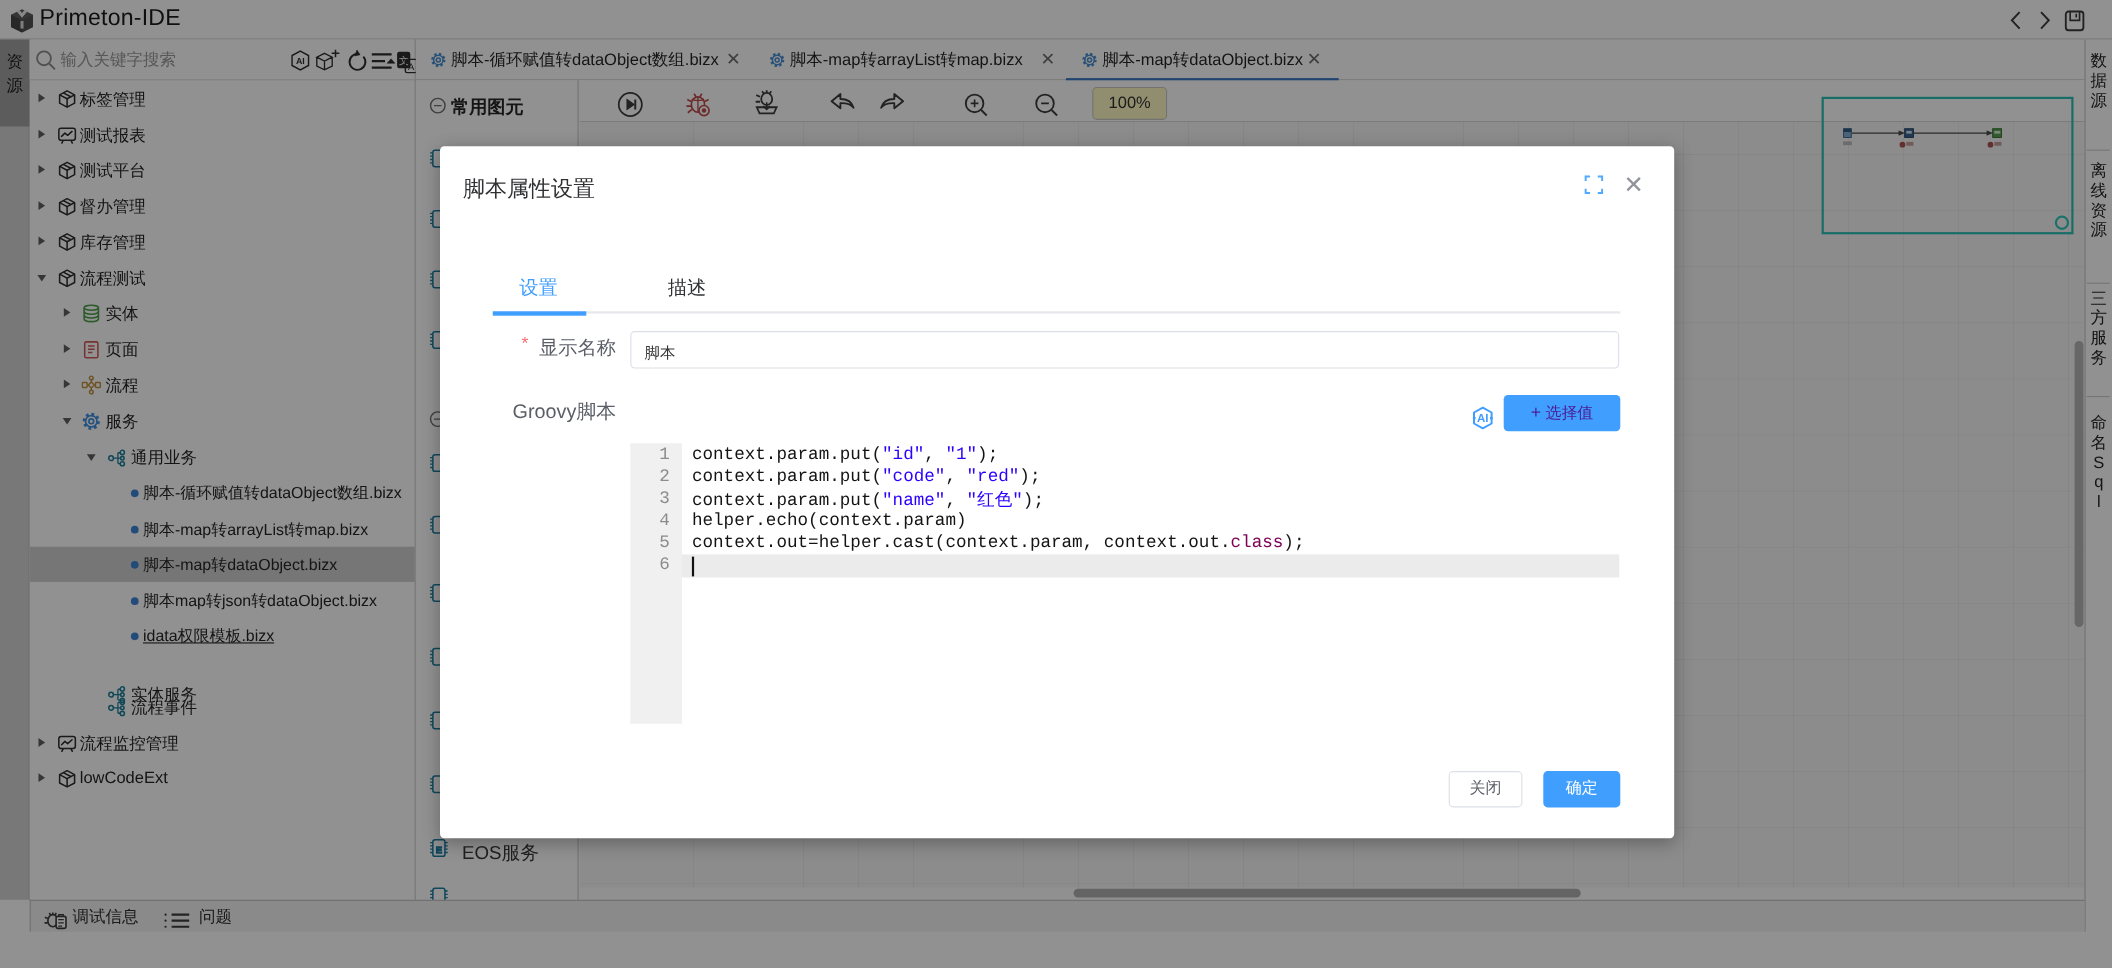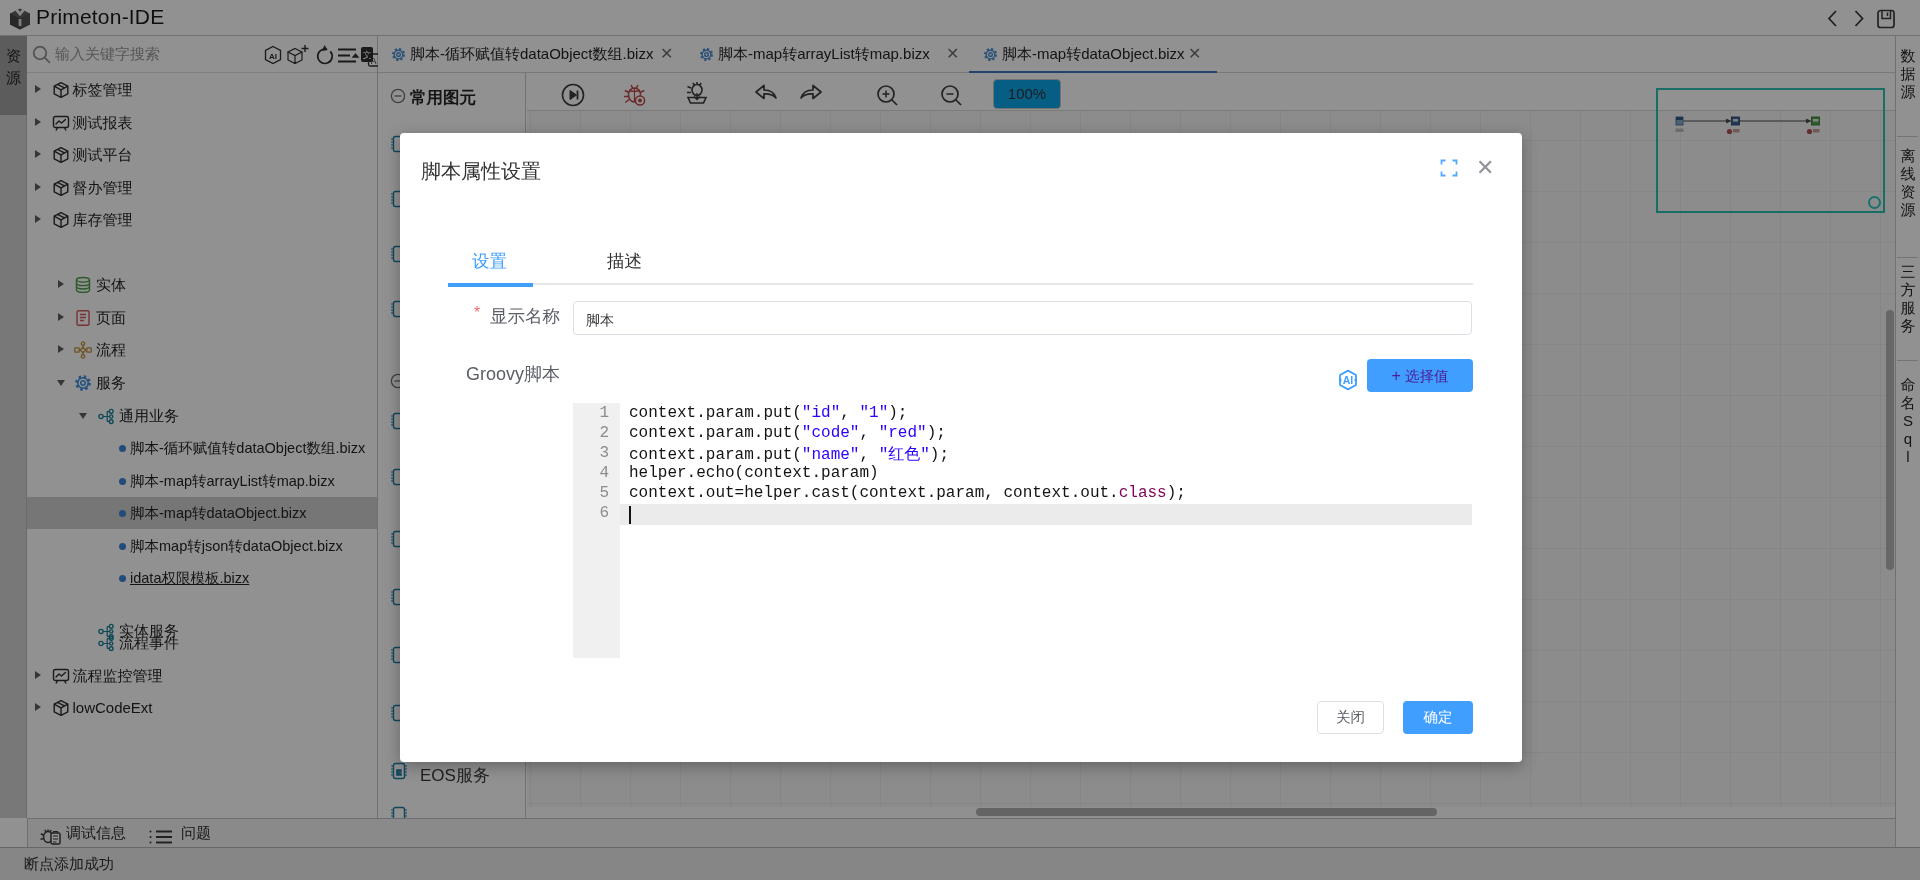--- a/index.html
+++ b/index.html
@@ -30,21 +30,21 @@
 
 #tabbar { left:378px; top:36px; width:1517px; height:37px; background:#fff; border-bottom:1px solid #d4d4d4; }
 #tabink { left:969px; top:71px; width:248px; height:3px; background:#3b76c4; }
 
 #palette { left:378px; top:73px; width:148px; height:745px; background:#fff; border-right:1px solid #c9c9c9; }
 .palhdr { position:absolute; font-size:16.5px; font-weight:bold; color:#262626; }
 .palitem { position:absolute; }
 .paltxt { position:absolute; font-size:17px; color:#3a3a3a; }
 
 #toolbar { left:527px; top:73px; width:1368px; height:38px; background:#fff; border-bottom:1px solid #d9d9d9; }
-#zoombox { left:993px; top:79px; width:68px; height:30px; background:#0ea5e9; border:1px solid #c9c9c9; border-radius:4px; text-align:center; line-height:28px; font-size:15px; color:#333; }
+#zoombox { left:993px; top:79px; width:68px; height:30px; background:#fef9c3; border:1px solid #c9c9c9; border-radius:4px; text-align:center; line-height:28px; font-size:15px; color:#333; }
 
 #canvas { left:527px; top:111px; width:1368px; height:707px; background:#f7f7f7;
   background-image:linear-gradient(to right, rgba(0,0,0,0.045) 1px, transparent 1px), linear-gradient(to bottom, rgba(0,0,0,0.045) 1px, transparent 1px);
   background-size:50px 51px; background-position:3px 29px; }
 #minimap { left:1656px; top:88px; width:229px; height:125px; background:transparent; border:2px solid #2cc0b5; }
 #minimap .hndl { position:absolute; right:2px; bottom:2px; width:13px; height:13px; border:2px solid #2fc7bc; border-radius:50%; background:transparent; }
 #vscroll { left:1886px; top:310px; width:8px; height:260px; background:#b5b5b5; border-radius:4px; }
 #hscroll { left:976px; top:808px; width:461px; height:8px; background:#b0b0b0; border-radius:4px; }
 
 #rstrip { left:1895px; top:36px; width:25px; height:811px; background:#fff; border-left:1px solid #c6c6c6; }
@@ -157,20 +157,30 @@
   <div class="trow" style="top:204.2px;">
         <span class="arr" style="left:8px;"></span>
         <svg class="ticon" style="left:25px;" width="18" height="18" viewBox="0 0 18 18" fill="none" stroke="#2e2e2e" stroke-width="1.4" stroke-linejoin="round">
           <path d="M9 1.6 L15.8 5.2 L15.8 12.8 L9 16.4 L2.2 12.8 L2.2 5.2 Z"></path>
           <path d="M2.2 5.2 L9 8.8 L15.8 5.2"></path>
           <path d="M9 8.8 L9 16.4"></path>
           <path d="M5.5 3.4 L12.4 6.9"></path>
         </svg>
         <span class="lbl" style="left:45.5px;font-size:15px;">库存管理</span>
       </div>
+  <div class="trow" style="top:236.8px;">
+        <span class="arrd" style="left:7px;"></span>
+        <svg class="ticon" style="left:25px;" width="18" height="18" viewBox="0 0 18 18" fill="none" stroke="#2e2e2e" stroke-width="1.4" stroke-linejoin="round">
+          <path d="M9 1.6 L15.8 5.2 L15.8 12.8 L9 16.4 L2.2 12.8 L2.2 5.2 Z"></path>
+          <path d="M2.2 5.2 L9 8.8 L15.8 5.2"></path>
+          <path d="M9 8.8 L9 16.4"></path>
+          <path d="M5.5 3.4 L12.4 6.9"></path>
+        </svg>
+        <span class="lbl" style="left:45.5px;font-size:15px;">流程测试</span>
+      </div>
   <div class="trow" style="top:269.3px;">
         <span class="arr" style="left:31px;"></span>
         <svg class="ticon" style="left:47px;" width="18" height="18" viewBox="0 0 18 18" fill="none" stroke="#4e9e4a" stroke-width="1.4">
           <ellipse cx="9" cy="3.8" rx="6.5" ry="2.3"></ellipse>
           <path d="M2.5 3.8 V14 C2.5 15.3 5.4 16.4 9 16.4 C12.6 16.4 15.5 15.3 15.5 14 V3.8"></path>
           <path d="M2.5 7.2 C2.5 8.5 5.4 9.6 9 9.6 C12.6 9.6 15.5 8.5 15.5 7.2"></path>
           <path d="M2.5 10.6 C2.5 11.9 5.4 13 9 13 C12.6 13 15.5 11.9 15.5 10.6"></path>
         </svg>
         <span class="lbl" style="left:69px;font-size:15px;">实体</span>
       </div>
@@ -468,23 +478,20 @@
       </g>
     <g stroke-width="2">
         <path d="M116 5.5 h16 M116 11 h16 M116 16.5 h16"></path>
       </g>
     <g stroke-width="2" stroke-linecap="round">
         <path d="M110.5 5.5 h0.01 M110.5 11 h0.01 M110.5 16.5 h0.01"></path>
       </g>
   </svg>
   <div class="botlbl" style="left:66px;">调试信息</div>
   <div class="botlbl" style="left:181px;">问题</div>
-  <div id="statusbar" class="abs">
-      <div style="position:absolute;left:24px;top:7px;">断点添加成功</div>
-    </div>
 
   <div id="overlay" class="abs"></div>
 
   <div id="modal" class="abs"></div>
   <div id="mtitle" class="abs">脚本属性设置</div>
   <svg id="mfull" class="abs" width="18" height="18" viewBox="0 0 18 18" fill="none" stroke="#53a8ff" stroke-width="1.8">
     <path d="M1.5 5.5 V1.5 H5.5"></path>
     <path d="M12.5 1.5 H16.5 V5.5"></path>
     <path d="M16.5 12.5 V16.5 H12.5"></path>
     <path d="M5.5 16.5 H1.5 V12.5"></path>

